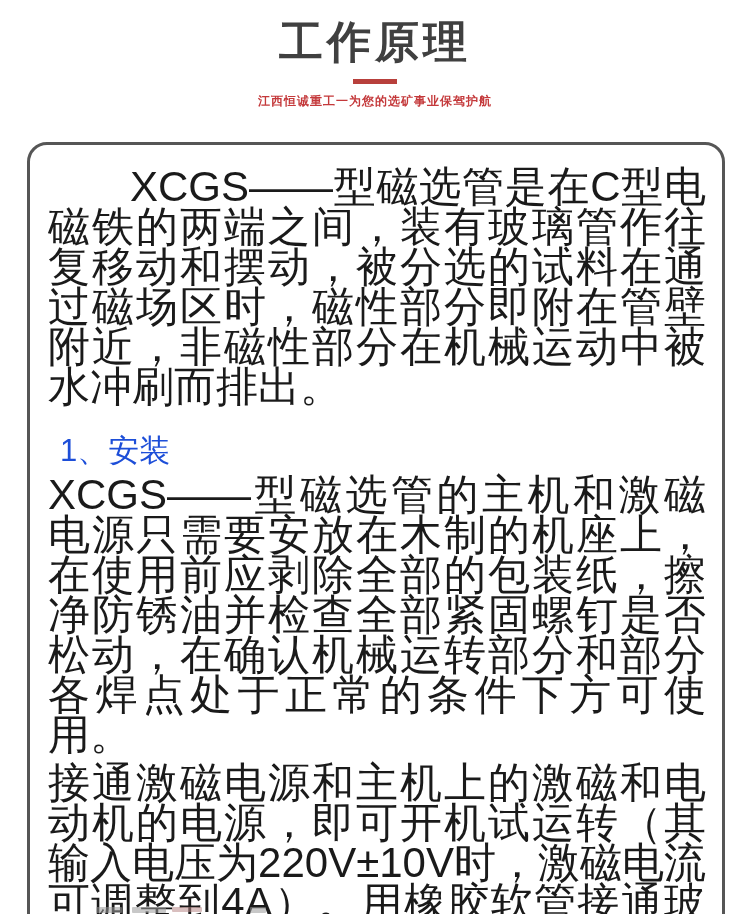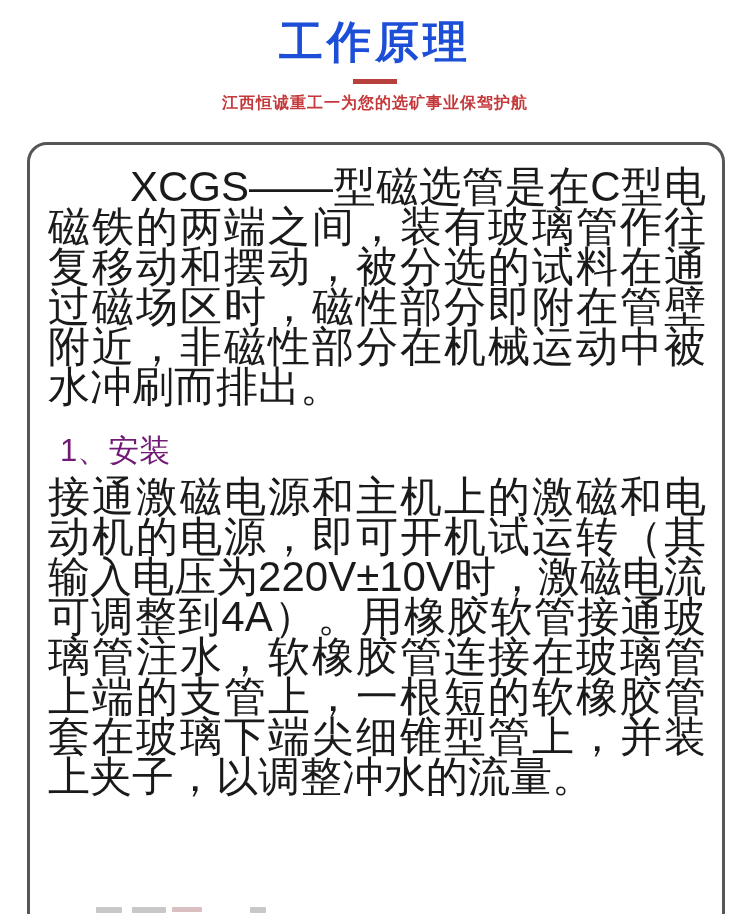--- a/index.html
+++ b/index.html
@@ -9,32 +9,32 @@
     overflow: hidden;
     font-family: "Liberation Sans", sans-serif;
     position: relative;
   }
   .page { width: 750px; height: 914px; position: relative; overflow: hidden; }
 
   .header { text-align: center; padding-top: 18px; }
   .page-title {
     font-size: 44px;
     font-weight: 700;
-    color: #1d4ed8;
+    color: #404040;
     letter-spacing: 4px;
     line-height: 1.1;
   }
   .accent-dash {
     width: 44px; height: 5px;
     background: #b8403c;
     margin: 13px auto 0 auto;
   }
   .subtitle {
     margin-top: 9px;
-    font-size: 16px;
+    font-size: 12px;
     font-weight: 700;
     color: #c4393b;
     letter-spacing: 1px;
   }
 
   .content-box {
     position: absolute;
     left: 27px;
     top: 142px;
     width: 698px;
@@ -50,21 +50,21 @@
     color: #1a1a1a;
     letter-spacing: 0px;
     text-align: justify;
   }
   .intro-paragraph { text-indent: 82px; }
   .section-heading {
     margin-top: 26px;
     margin-left: 12px;
     font-size: 31px;
     font-weight: 500;
-    color: #701a75;
+    color: #1d4ed8;
     line-height: 36px;
   }
   .section-paragraph { margin-top: 6px; }
   .follow-paragraph { margin-top: 8px; }
 
   
   .partial-next-line { position: absolute; left: 0; top: 907px; width: 750px; height: 7px; }
   .glyph-top { position: absolute; top: 0; height: 6px; background: #9a9a9a; opacity: .55; border-radius: 1px; }
   .g1 { left: 96px;  width: 26px; }
   .g2 { left: 132px; width: 34px; }
@@ -80,20 +80,21 @@
     <div class="page-title">工作原理</div>
     <div class="accent-dash"></div>
     <div class="subtitle">江西恒诚重工一为您的选矿事业保驾护航</div>
   </div>
 
   <div class="content-box">
     <p class="body-text intro-paragraph">XCGS——型磁选管是在C型电磁铁的两端之间，装有玻璃管作往复移动和摆动，被分选的试料在通过磁场区时，磁性部分即附在管壁附近，非磁性部分在机械运动中被水冲刷而排出。</p>
 
     <div class="section-heading">1、安装</div>
 
+    <p class="body-text section-paragraph">XCGS——型磁选管的主机和激磁电源只需要安放在木制的机座上，在使用前应剥除全部的包装纸，擦净防锈油并检查全部紧固螺钉是否松动，在确认机械运转部分和部分各焊点处于正常的条件下方可使用。</p>
 
     <p class="body-text follow-paragraph">接通激磁电源和主机上的激磁和电动机的电源，即可开机试运转（其输入电压为220V±10V时，激磁电流可调整到4A）。用橡胶软管接通玻璃管注水，软橡胶管连接在玻璃管上端的支管上，一根短的软橡胶管套在玻璃下端尖细锥型管上，并装上夹子，以调整冲水的流量。</p>
   </div>
 
   <div class="partial-next-line">
     <span class="glyph-top g1"></span>
     <span class="glyph-top g2"></span>
     <span class="glyph-top g3"></span>
     <span class="glyph-top g4"></span>
   </div>

